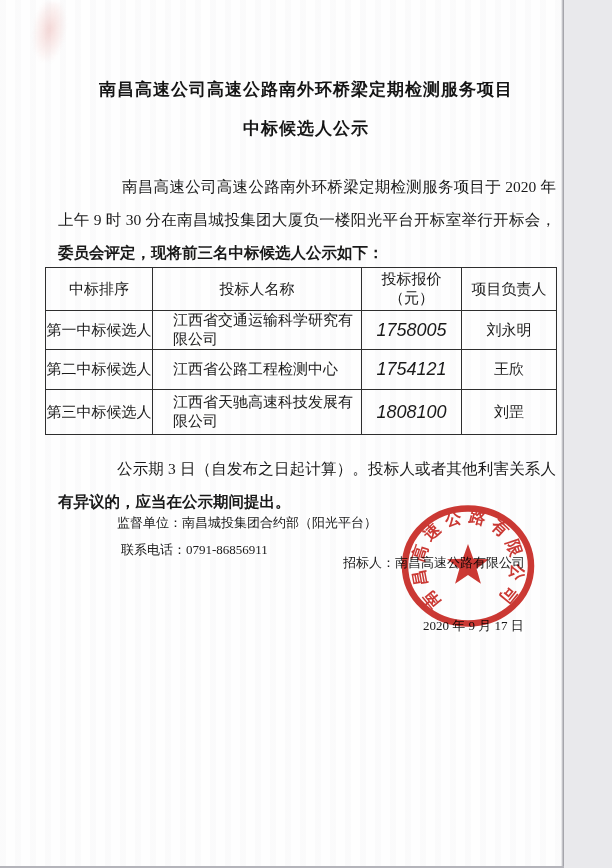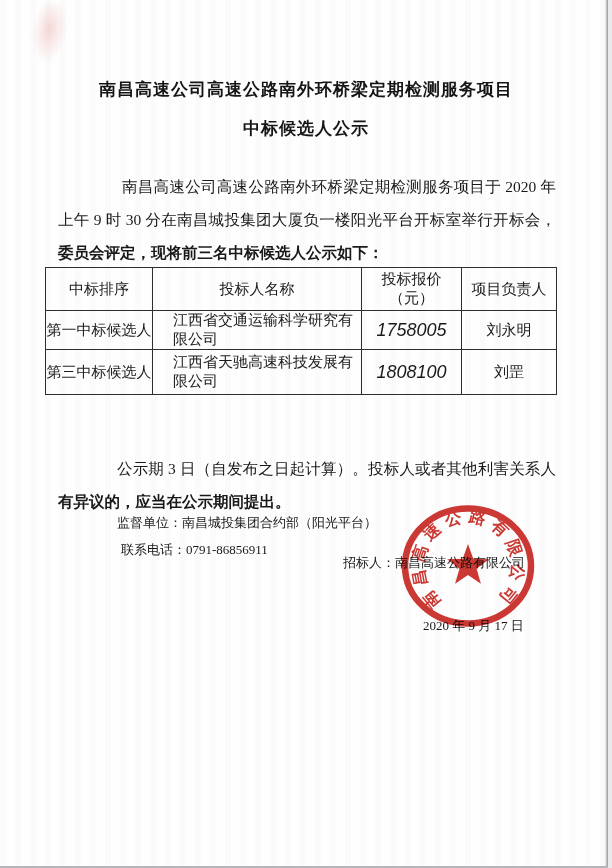--- a/index.html
+++ b/index.html
@@ -3,21 +3,21 @@
 <meta charset="utf-8">
 <style>
   html,body{margin:0;padding:0;}
   body{
     width:612px;height:868px;
     background:#e9e9ec;
     font-family:"Liberation Serif","DejaVu Serif",serif;
   }
   .page{
     position:relative;
-    width:608px;height:868px;
+    width:564px;height:868px;
     background:#fefefe;
     background-image:repeating-linear-gradient(90deg,
       rgba(185,185,195,0.05) 0 6px, rgba(255,255,255,0) 6px 15px);
     overflow:hidden;
     color:#1c1c1c;
   }
   .edge-right{position:absolute;right:0;top:0;width:3px;height:100%;
     background:linear-gradient(to left,#96969c,#d6d6da 70%,rgba(255,255,255,0));}
   .edge-bottom{position:absolute;bottom:0;left:0;width:100%;height:2px;
     background:#b4b4ba;}
@@ -88,20 +88,26 @@
       <th>投标人名称</th>
       <th>投标报价（元）</th>
       <th>项目负责人</th>
     </tr>
     <tr class="r1">
       <td>第一中标候选人</td>
       <td class="bidder">江西省交通运输科学研究有限公司</td>
       <td class="num">1758005</td>
       <td>刘永明</td>
     </tr>
+    <tr class="r2">
+      <td>第二中标候选人</td>
+      <td class="bidder">江西省公路工程检测中心</td>
+      <td class="num">1754121</td>
+      <td>王欣</td>
+    </tr>
     <tr class="r3">
       <td>第三中标候选人</td>
       <td class="bidder">江西省天驰高速科技发展有限公司</td>
       <td class="num">1808100</td>
       <td>刘罡</td>
     </tr>
   </tbody>
     </table>
 
   <div class="para notice">

